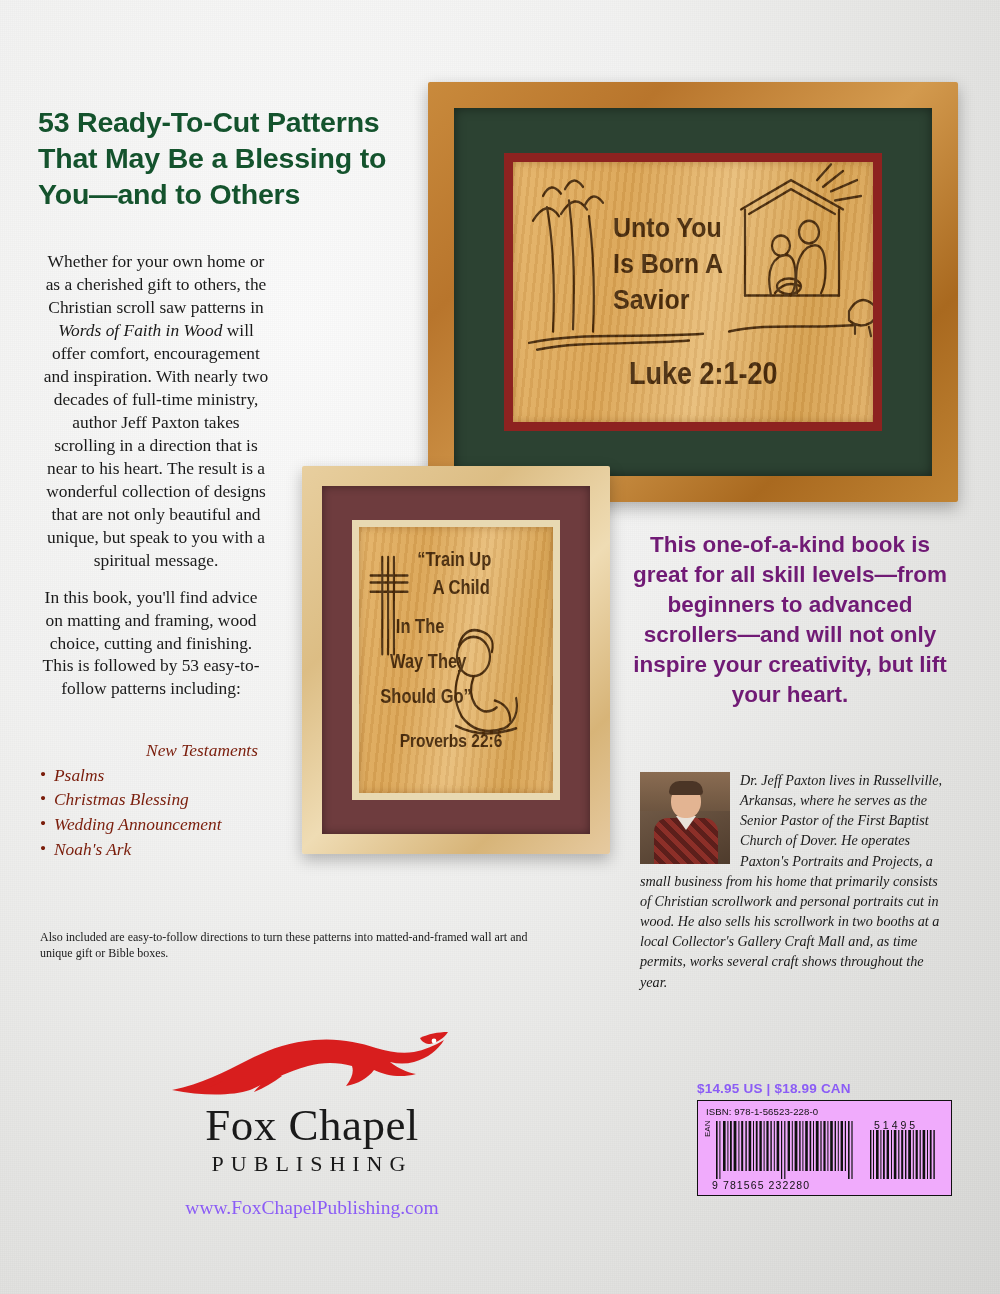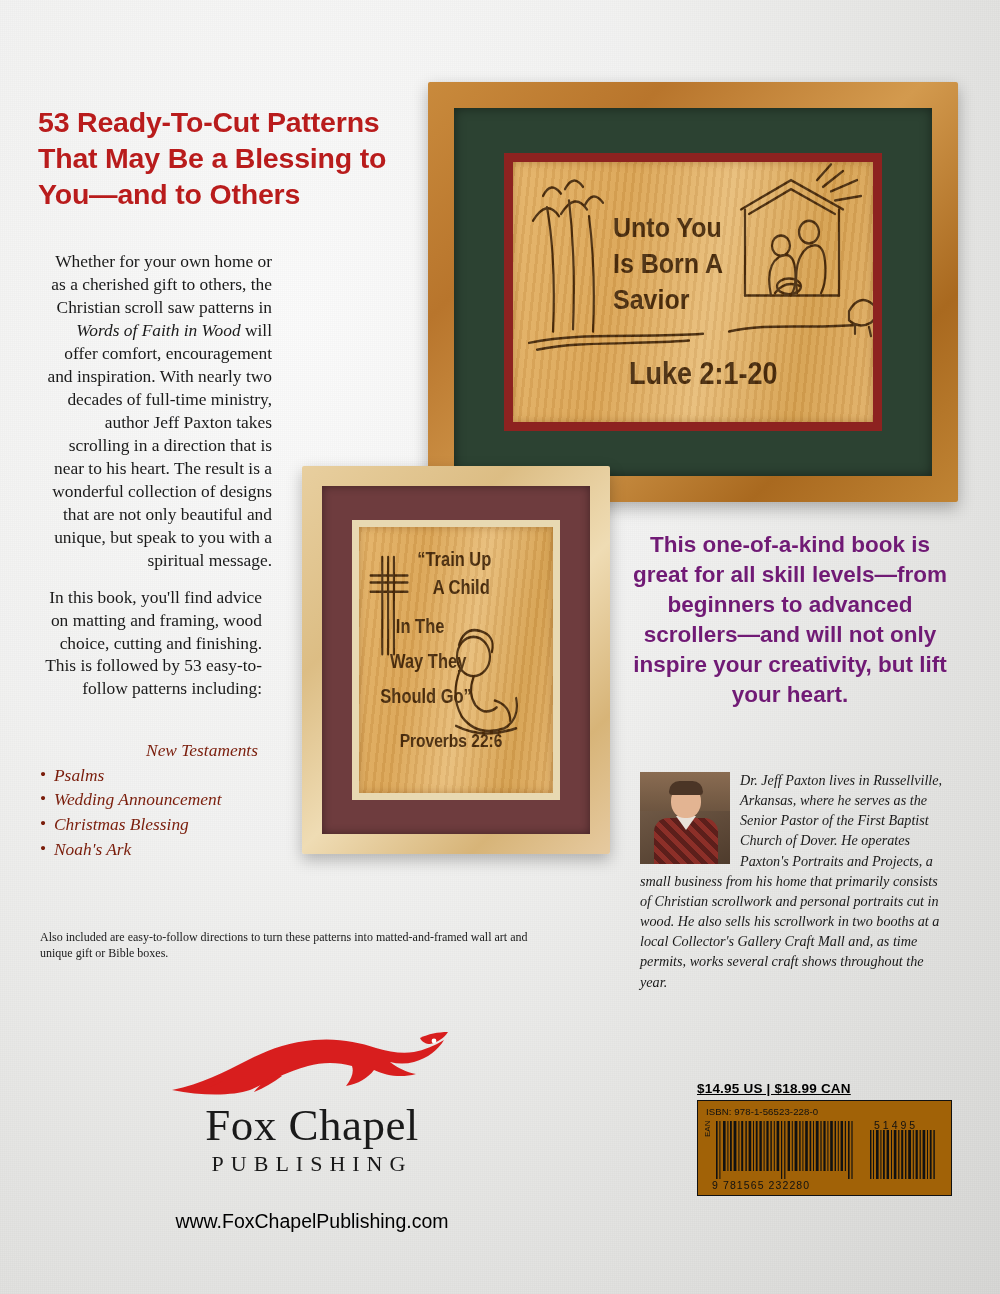--- a/index.html
+++ b/index.html
@@ -28,36 +28,36 @@
     z-index: 0;
   }
   .page { position: absolute; inset: 0; z-index: 1; }
 
   
   .headline {
     position: absolute;
     left: 38px;
     top: 104px;
     width: 390px;
-    color: #b91c1c;
+    color: #14532d;
     font-family: "Liberation Sans", sans-serif;
     font-weight: bold;
     font-size: 28.5px;
     line-height: 1.27;
     letter-spacing: -0.2px;
   }
   .body-col {
     position: absolute;
     left: 40px;
     top: 250px;
     width: 372px;
     color: #1a1a1a;
     font-size: 17.4px;
     line-height: 1.32;
-    text-align: right;
+    text-align: center;
   }
   .body-col p { margin: 0 0 14px 0; }
   .p-narrow { width: 232px; }
   .p-mid { width: 222px; }
   .italic { font-style: italic; }
 
   .bullets {
     position: absolute;
     left: 40px;
     top: 738px;
@@ -160,45 +160,44 @@
     line-height: 1.05;
   }
   .fox-pub {
     font-family: "Liberation Serif", serif;
     font-size: 22px;
     color: #1a1a1a;
     letter-spacing: 7px;
     margin-top: 2px;
   }
   .fox-url {
-    font-family: Liberation Sans, sans-serif;
+    font-family: Liberation Serif, serif;
     font-size: 19.5px;
-    color: #000000;
-    margin-top: 33px;
+    color: #8b5cf6;
+    margin-top: 20px;
   }
 
   
   .price {
     position: absolute;
     left: 697px;
     top: 1081px;
     font-family: "Liberation Sans", sans-serif;
     font-weight: bold;
     font-size: 13.5px;
-    color: #000000;
+    color: #8b5cf6;
     letter-spacing: .2px;
-    text-decoration: underline;
   }
   .barcode-box {
     position: absolute;
     left: 697px;
     top: 1100px;
     width: 255px;
     height: 96px;
-    background: #a16207;
+    background: #f0abfc;
     border: 1px solid #111;
     box-sizing: border-box;
   }
   .isbn-line {
     position: absolute;
     left: 8px;
     top: 5px;
     font-family: "Liberation Sans", sans-serif;
     font-size: 9.6px;
     color: #111;
@@ -305,22 +304,22 @@
   <div class="headline">53 Ready-To-Cut Patterns That May Be a Blessing to You—and to Others</div>
 
   <div class="body-col">
     <p class="p-narrow"><span>Whether for your own home or as a cherished gift to others, the Christian scroll saw patterns in </span><span class="italic">Words of Faith in Wood</span><span> will offer comfort, encouragement and inspiration. With nearly two decades of full-time ministry, author Jeff Paxton takes scrolling in a direction that is near to his heart. The result is a wonderful collection of designs that are not only beautiful and unique, but speak to you with a spiritual message.</span></p>
     <p class="p-mid">In this book, you'll find advice on matting and framing, wood choice, cutting and finishing. This is followed by 53 easy-to-follow patterns including:</p>
   </div>
 
   <div class="bullets">
     <div class="cont">New Testaments</div>
     <div>Psalms</div>
+    <div>Christmas Blessing</div>
     <div>Wedding Announcement</div>
-    <div>Christmas Blessing</div>
     <div>Noah's Ark</div>
   </div>
 
   <div class="closing">Also included are easy-to-follow directions to turn these patterns into matted-and-framed wall art and unique gift or Bible boxes.</div>
 
   <div class="promo">This one-of-a-kind book is great for all skill levels—from beginners to advanced scrollers—and will not only inspire your creativity, but lift your heart.</div>
 
   <div class="bio-wrap">
     <div class="author-photo">
       <div class="ap-bg"></div>

